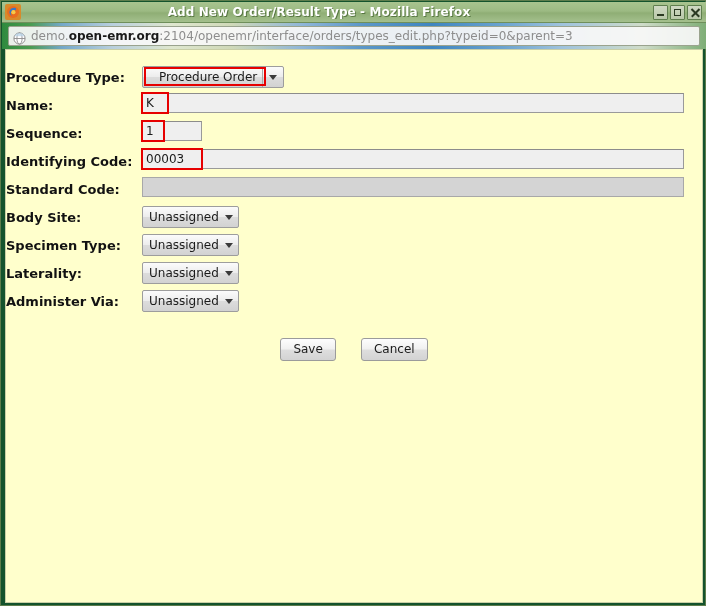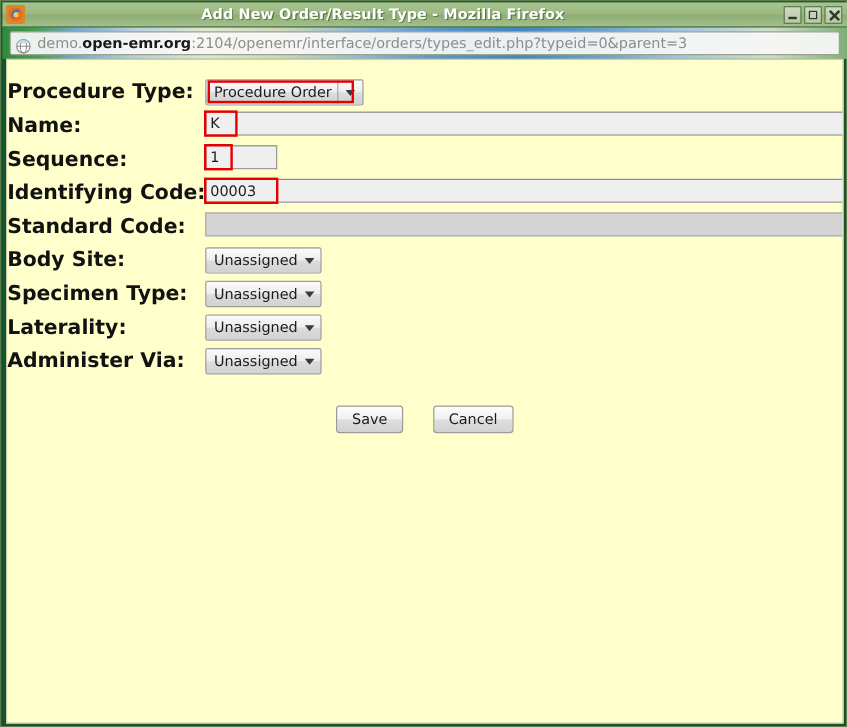--- a/index.html
+++ b/index.html
@@ -141,21 +141,21 @@
     width: 100%;
   }
   table#form td {
     padding: 0;
     vertical-align: middle;
     height: 28px;
   }
   td.lbl {
     width: 136px;
     padding-left: 16px;
-    font-size: 17px;
+    font-size: 13px;
     font-weight: bold;
     color: #121212;
     white-space: nowrap;
   }
   td.fld { padding-right: 12px; }
 
   
   .txt {
     box-sizing: border-box;
     height: 20px;
@@ -219,21 +219,21 @@
     border-left: 4.5px solid transparent;
     border-right: 4.5px solid transparent;
     border-top: 5px solid #3a3a3a;
     display: inline-block;
   }
   
   .sel.split {
     padding: 0;
   }
   .sel.split .label-part {
-    padding: 0 5px 0 6px;
+    padding: 0 5px 0 16px;
     line-height: 20px;
     position: relative;
   }
   .sel.split .btn-part {
     width: 20px;
     height: 20px;
     border-left: 1px solid #a8a8a8;
     display: inline-flex;
     align-items: center;
     justify-content: center;

